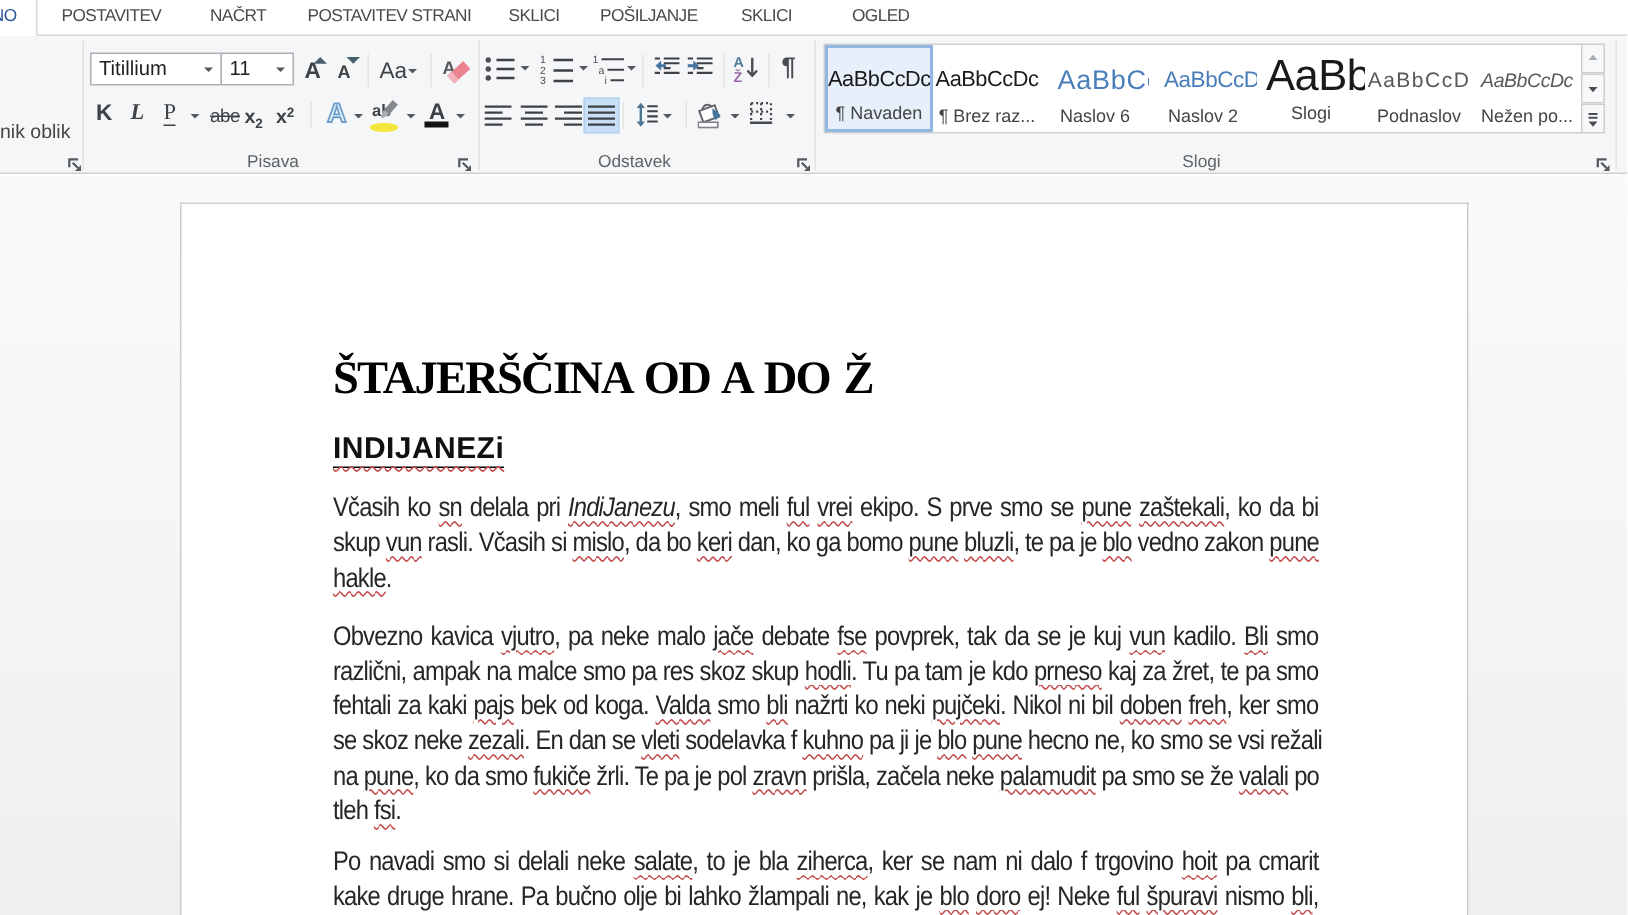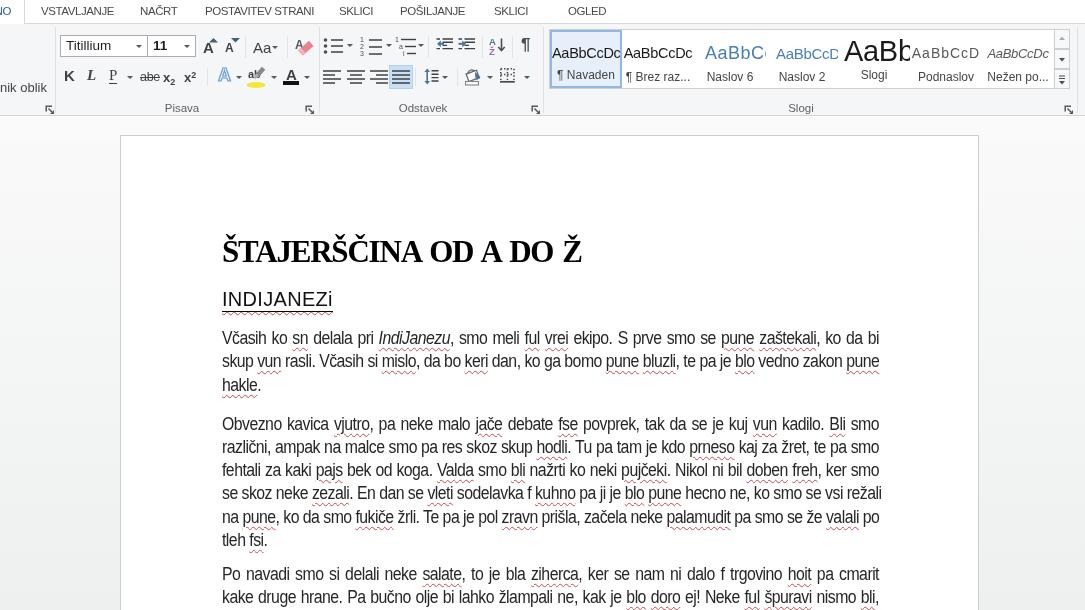--- a/index.html
+++ b/index.html
@@ -38,41 +38,41 @@
   .doc { font-size:18px; letter-spacing:-0.6px; color:#262626; }
   .w { text-decoration-line:underline; text-decoration-style:wavy; text-decoration-color:#c34a4a; text-decoration-thickness:1px; text-underline-offset:3px; }
   .jp { position:absolute; width:747px; line-height:23.25px; transform:scaleX(0.8795); transform-origin:0 0; }
   .jl { text-align:justify; text-align-last:justify; white-space:nowrap; }
   .jend { text-align:left; text-align-last:left; }
 </style></head>
 <body>
 
 <div id="tabrow" class="abs">
   <span class="tabO">OSNOVNO</span>
-  <span class="tab" style="left:41px">VSTAVLJANJE</span>
+  <span class="tab" style="left:41px">POSTAVITEV</span>
   <span class="tab" style="left:140px">NAČRT</span>
   <span class="tab" style="left:205px">POSTAVITEV STRANI</span>
   <span class="tab" style="left:339px">SKLICI</span>
   <span class="tab" style="left:400px">POŠILJANJE</span>
   <span class="tab" style="left:494px">SKLICI</span>
   <span class="tab" style="left:568px">OGLED</span>
   <div class="tabline"></div>
   <div class="activedge"></div>
 </div>
 
 <div id="ribbon" class="abs">
   <div class="gsep" style="left:55px"></div>
   <div class="gsep" style="left:319px"></div>
   <div class="gsep" style="left:543px"></div>
   <div class="gsep" style="left:1077px"></div>
 
   <div class="abs" style="left:0;top:56px;font-size:13px;color:#444;">nik oblik</div>
 
   <div class="combo" style="left:60px;top:11px;width:88px;height:22px;padding:2px 0 0 5px;">Titillium<span class="da" style="right:5px;top:9px;"></span></div>
-  <div class="combo" style="left:147px;top:11px;width:49px;height:22px;padding:2px 0 0 5px;font-weight:bold;">11<span class="da" style="right:5px;top:9px;"></span></div>
+  <div class="combo" style="left:147px;top:11px;width:49px;height:22px;padding:2px 0 0 5px;">11<span class="da" style="right:5px;top:9px;"></span></div>
   <div class="ic" style="left:203px;top:15px;font-size:15px;font-weight:bold;">A</div>
   <svg class="abs" style="left:209px;top:14px" width="9" height="5">
       <path d="M4.5,0 L9,4.5 H0 Z" fill="#47606e"></path>
     </svg>
   <div class="ic" style="left:225px;top:17px;font-size:12px;font-weight:bold;">A</div>
   <svg class="abs" style="left:231px;top:14px" width="9" height="5">
       <path d="M0,0 H9 L4.5,4.5 Z" fill="#47606e"></path>
     </svg>
   <div class="vdiv" style="left:245px;top:12px;height:22px;"></div>
   <div class="ic" style="left:253px;top:15px;font-size:15px;">Aa</div>
@@ -263,21 +263,21 @@
         <path d="M4,6 H10 M4,8.5 H10" stroke="#4a4d52" stroke-width="1.2"></path>
         <path d="M4,11 L7,14.5 L10,11 Z" fill="#4a4d52"></path>
       </svg></div>
 </div>
 
 <div id="docarea" class="abs">
   <div id="page">
     <div id="content">
       <div class="abs" style="left:0;top:98px;font-family:'Liberation Serif',serif;font-weight:bold;font-size:31px;letter-spacing:-1.2px;word-spacing:2.5px;color:#000;white-space:nowrap;">ŠTAJERŠČINA OD A DO Ž</div>
 
-      <div class="abs" style="left:0;top:152px;font-size:20px;font-weight:normal;color:#111;letter-spacing:0.3px;">
+      <div class="abs" style="left:0;top:152px;font-size:20px;font-weight:bold;color:#111;letter-spacing:0.3px;">
         <span style="border-bottom:1.5px solid #000;padding-bottom:1px;"><span class="w" style="text-underline-offset:5px;">INDIJANEZi</span></span>
       </div>
 
       <div class="jp doc" style="top:191px;">
         <div class="jl">Včasih ko <span class="w">sn</span> delala pri <i class="w">IndiJanezu</i>, smo meli <span class="w">ful</span> <span class="w">vrei</span> ekipo. S prve smo se <span class="w">pune</span> <span class="w">zaštekali</span>, ko da bi</div>
         <div class="jl">skup <span class="w">vun</span> rasli. Včasih si <span class="w">mislo</span>, da bo <span class="w">keri</span> dan, ko ga bomo <span class="w">pune</span> <span class="w">bluzli</span>, te pa je <span class="w">blo</span> vedno zakon <span class="w">pune</span></div>
         <div class="jl jend"><span class="w">hakle</span>.</div>
       </div>
 
       <div class="jp doc" style="top:276.5px;">

